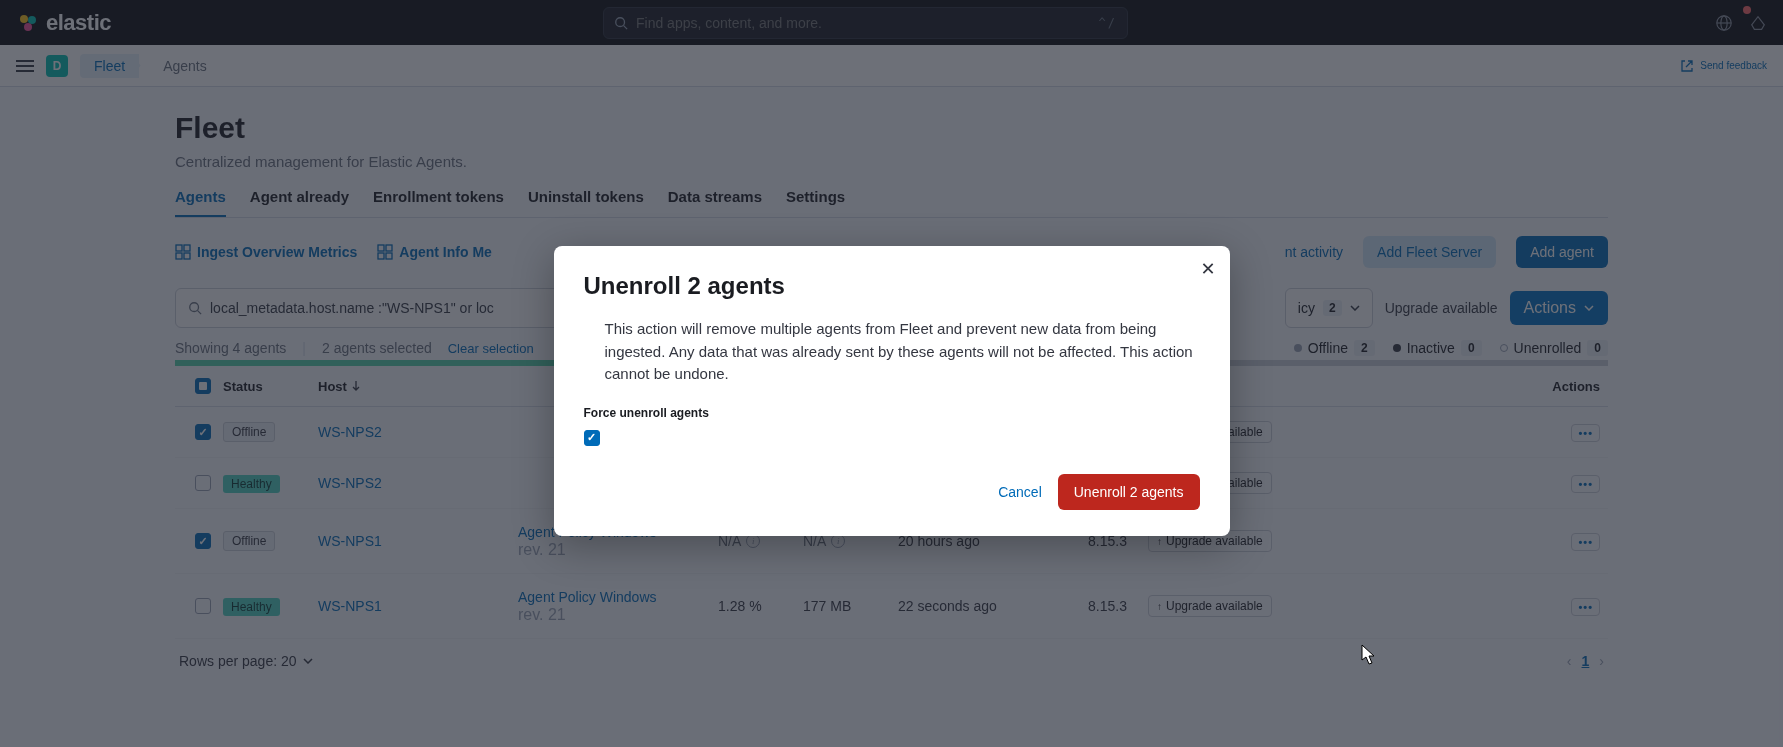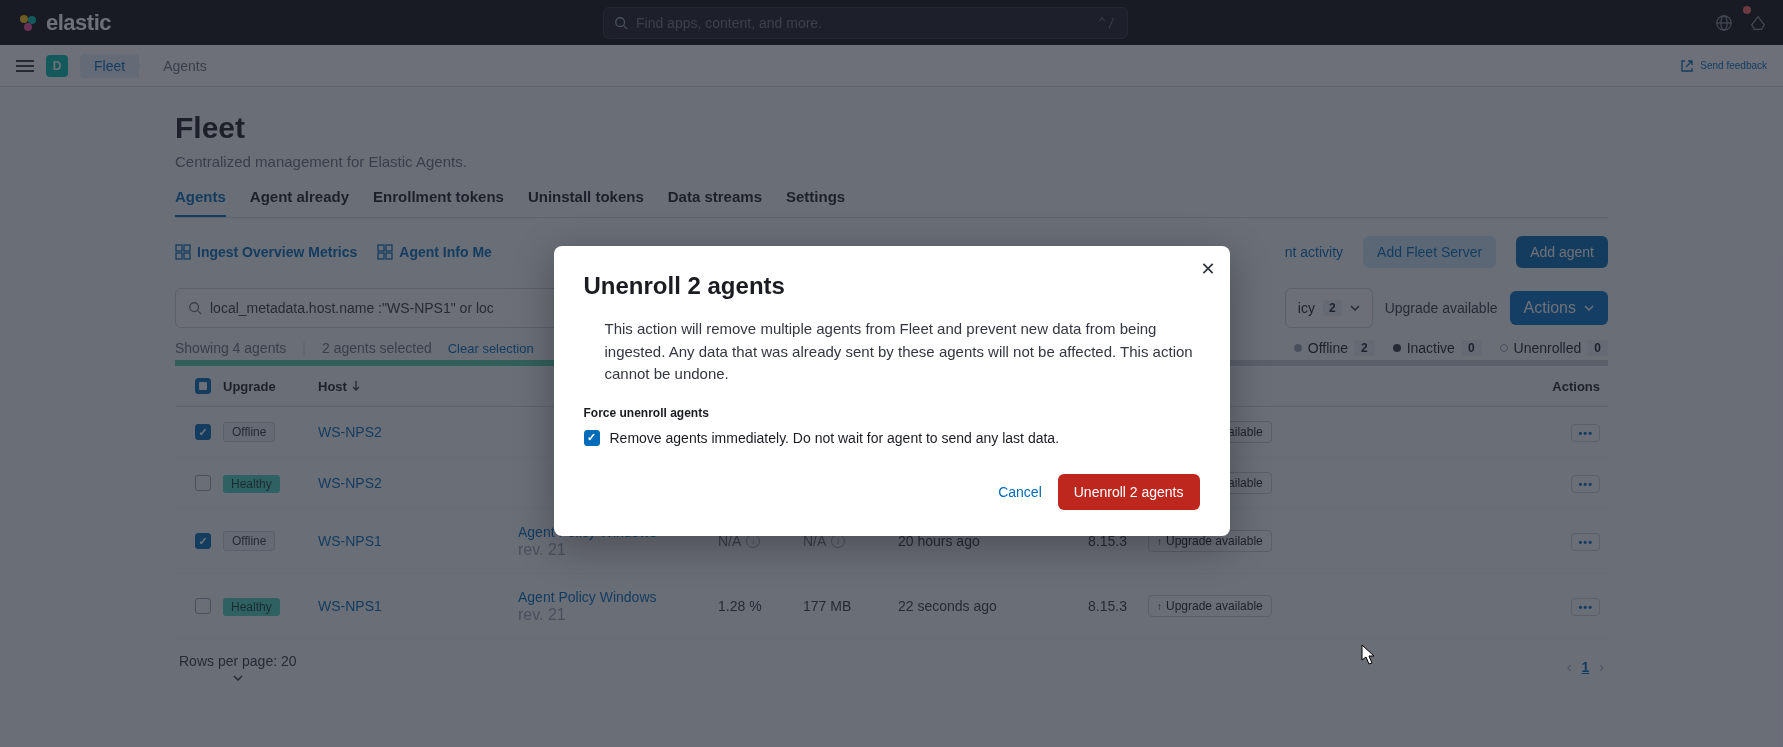--- a/index.html
+++ b/index.html
@@ -99,21 +99,21 @@
     .upgrade-pill { border: 1px solid #c9cdd6; border-radius: 4px; padding: 3px 8px; font-size: 12px; display: inline-flex; align-items: center; gap: 4px; }
     .action-dots { color: #006bb8; cursor: pointer; font-weight: 700; letter-spacing: 1px; border: 1px solid #c9cdd6; padding: 2px 6px; border-radius: 4px; font-size:11px;}
     .checkbox { width: 16px; height: 16px; border: 1px solid #98a2b3; border-radius: 3px; cursor: pointer; display:flex;align-items:center;justify-content:center;}
     .checkbox.checked { background: #006bb8; border-color: #006bb8; }
     .checkbox.checked::after { content: '✓'; color: #fff; font-size: 11px; font-weight: bold; }
     .checkbox.indeterminate { background: #006bb8; border-color: #006bb8; }
     .checkbox.indeterminate::after { content: ''; width: 8px; height: 8px; background: #fff; border-radius: 1px;}
 
     
     .table-footer { display: flex; align-items: center; justify-content: space-between; padding: 14px 4px; font-size: 14px; }
-    .rows-per { color: #343741; display: flex; align-items: center; gap: 6px; cursor: pointer; flex-direction: column; }
+    .rows-per { color: #343741; display: flex; align-items: center; gap: 6px; cursor: pointer; }
     .pagination { display: flex; align-items: center; gap: 10px; }
     .page-arrow { color: #98a2b3; cursor: pointer; }
     .page-num { color: #006bb8; font-weight: 600; text-decoration: underline; }
 
     
     .overlay { position: absolute; inset: 0; background: rgba(30, 35, 48, 0.65); display: flex; align-items: flex-start; justify-content: center; padding-top: 246px; }
     .modal { width: 676px; background: #fff; border-radius: 8px; padding: 26px 30px; position: relative; box-shadow: 0 10px 40px rgba(0,0,0,0.3); }
     .modal-close { position: absolute; top: 12px; right: 14px; font-size: 18px; color: #343741; cursor: pointer; background: none; border: none; }
     .modal-title { font-size: 24px; font-weight: 700; margin-bottom: 18px; }
     .modal-body { font-size: 15px; line-height: 1.5; color: #343741; margin-bottom: 20px; margin-left: 21px; }
@@ -274,21 +274,21 @@
   <div class="health-bar">
     <div class="hb-seg" style="width:50%;background:#54d0a8"></div>
     <div class="hb-seg" style="width:50%;background:#c9cdd6"></div>
   </div>
 
   <div class="table">
     <div class="thead">
       <div class="th col-check">
           <div class="checkbox indeterminate"></div>
         </div>
-      <div class="th col-status">Upgrade</div>
+      <div class="th col-status">Status</div>
       <div class="th col-host">
           <span>Host</span>
           <svg width="10" height="12" viewBox="0 0 10 12">
             <path d="M5 1 L5 10 M2 7 L5 10 L8 7" stroke="#343741" stroke-width="1.3" fill="none"></path>
           </svg>
         </div>
       <div class="th col-policy"></div>
       <div class="th col-cpu"></div>
       <div class="th col-mem"></div>
       <div class="th col-last"></div>
@@ -384,21 +384,20 @@
 </div>
 
 <div class="overlay">
   <div class="modal">
     <button class="modal-close">✕</button>
     <h2 class="modal-title">Unenroll 2 agents</h2>
     <p class="modal-body">This action will remove multiple agents from Fleet and prevent new data from being ingested. Any data that was already sent by these agents will not be affected. This action cannot be undone.</p>
     <div class="modal-section-label">Force unenroll agents</div>
     <div class="modal-checkbox-row">
       <div class="checkbox checked"></div>
-      <span>Remove agents immediately. Do not wait for agent to send any last data.</span>
     </div>
     <div class="modal-actions">
       <button class="modal-cancel">Cancel</button>
       <button class="modal-confirm">Unenroll 2 agents</button>
     </div>
   </div>
 </div>
 
 <svg class="cursor" style="left:1361px;top:644px" viewBox="0 0 16 22">
   <path d="M1 1 L1 16 L5 13 L8 20 L11 19 L8 12 L13 12 Z" fill="#fff" stroke="#000" stroke-width="1"></path>

